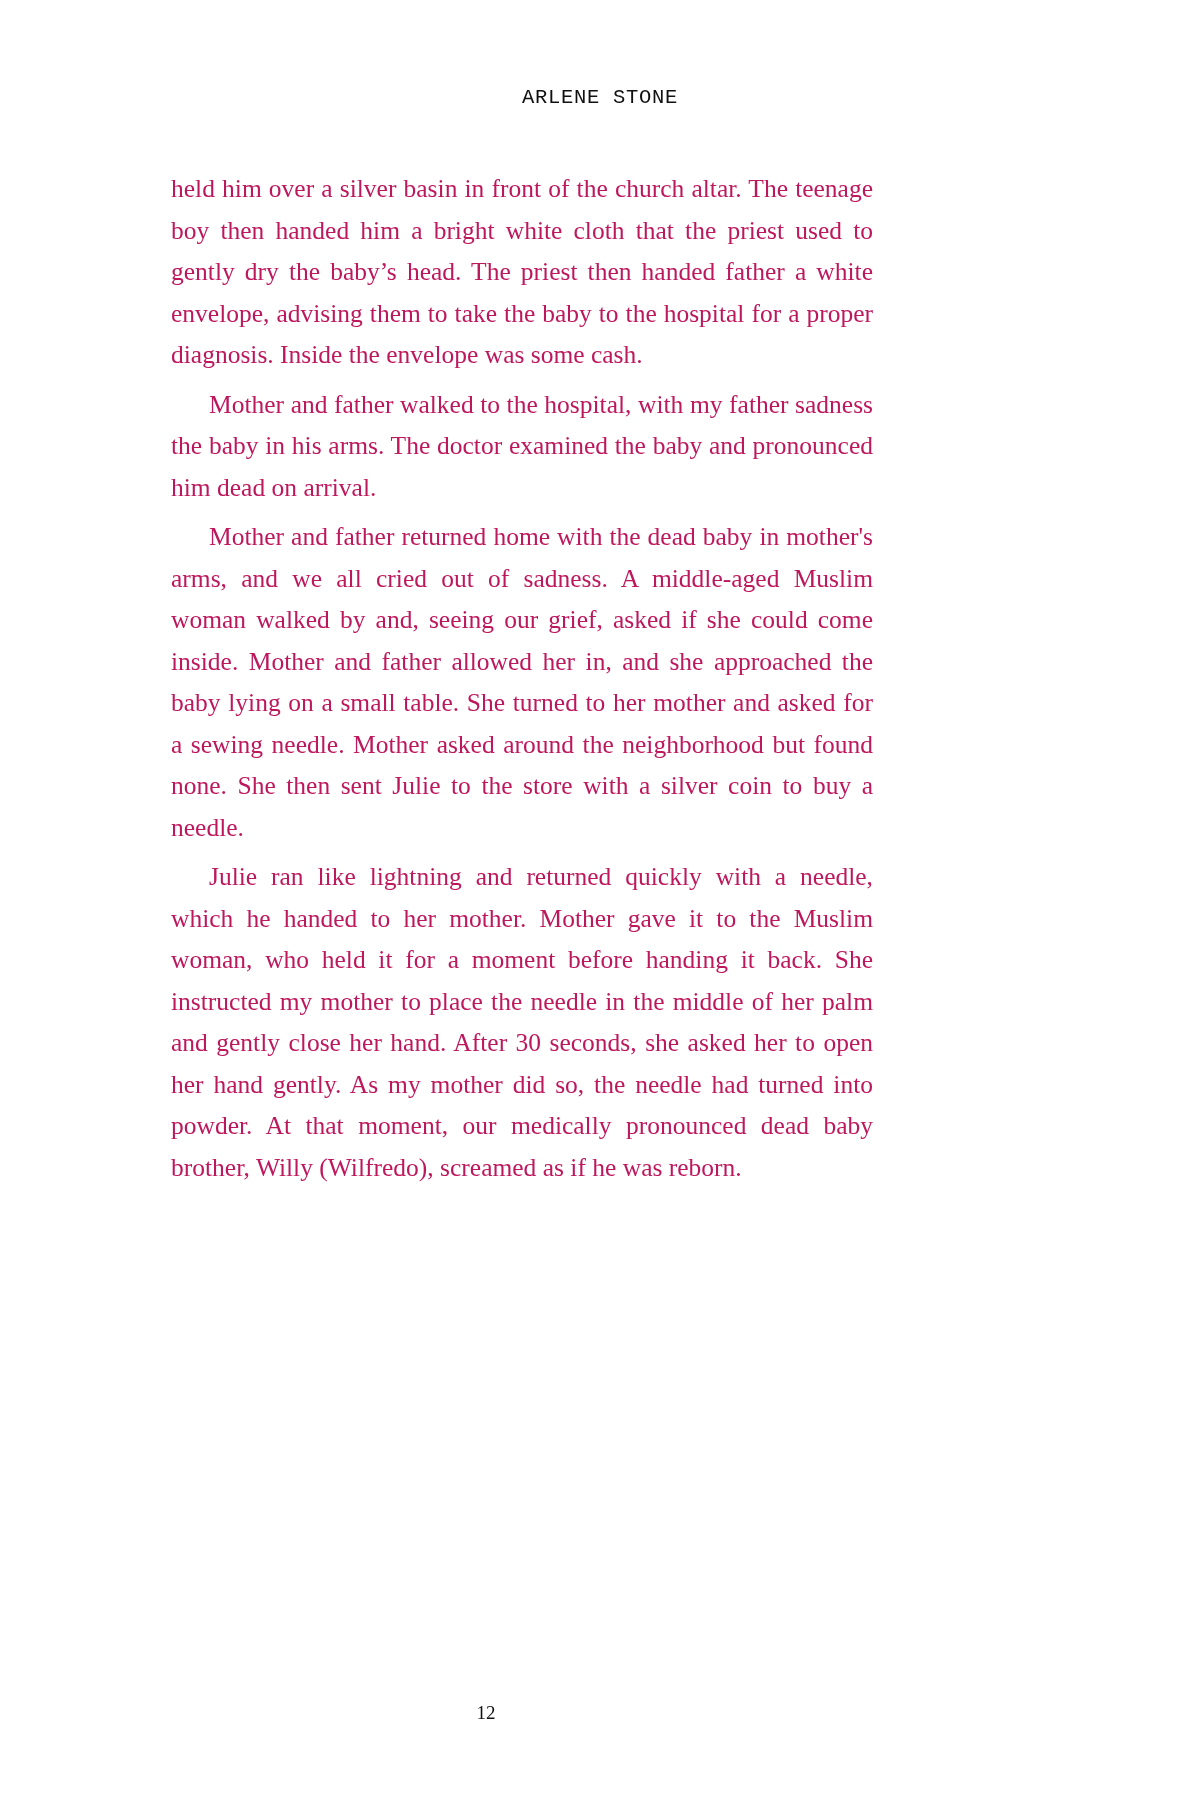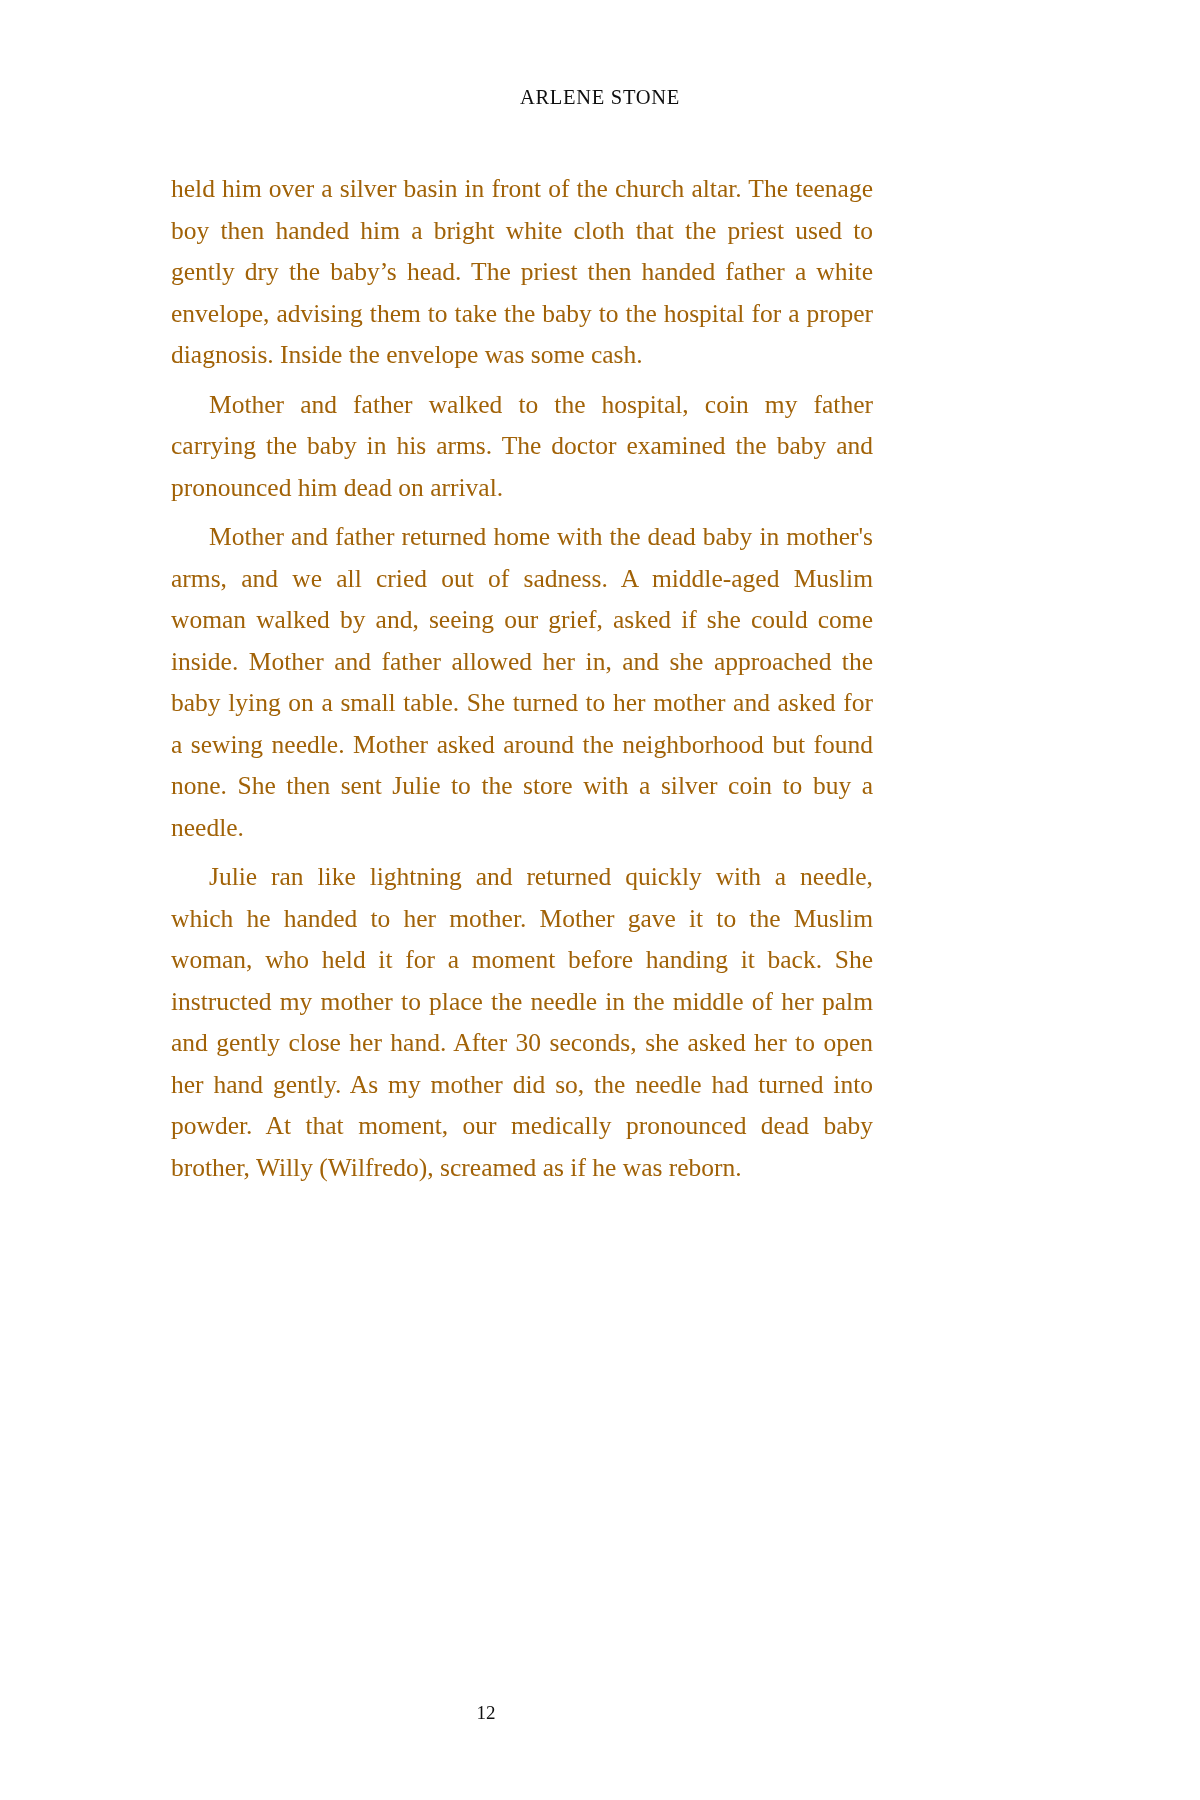--- a/index.html
+++ b/index.html
@@ -22,35 +22,36 @@
   .running-head {
     position: absolute;
     top: 86px;
     left: 0;
     width: 1200px;
     text-align: center;
     font-size: 20.5px;
     letter-spacing: 0.7px;
     font-weight: 400;
     color: #101010;
+    font-family: Liberation Mono, monospace;
   }
   .text-block {
     position: absolute;
     top: 168px;
     left: 171px;
     width: 702px;
   }
   .para {
     margin: 0 0 8px 0;
     font-size: 25.5px;
     line-height: 41.5px;
     text-align: justify;
     text-justify: inter-word;
     text-indent: 38px;
-    color: #a16207;
+    color: #be185d;
     hyphens: none;
     -webkit-hyphens: none;
   }
   .para.no-indent {
     text-indent: 0;
   }
   .para:last-child {
     margin-bottom: 0;
   }
   .folio {
@@ -67,21 +68,21 @@
 <body>
 
 <div class="page">
 
   <div class="running-head">ARLENE STONE</div>
 
   <div class="text-block">
 
     <p class="para no-indent">held him over a silver basin in front of the church altar. The teenage boy then handed him a bright white cloth that the priest used to gently dry the baby’s head. The priest then handed father a white envelope, advising them to take the baby to the hospital for a proper diagnosis. Inside the envelope was some cash.</p>
 
-    <p class="para">Mother and father walked to the hospital, coin my father carrying the baby in his arms. The doctor examined the baby and pronounced him dead on arrival.</p>
+    <p class="para">Mother and father walked to the hospital, with my father sadness the baby in his arms. The doctor examined the baby and pronounced him dead on arrival.</p>
 
     <p class="para">Mother and father returned home with the dead baby in mother's arms, and we all cried out of sadness. A middle-aged Muslim woman walked by and, seeing our grief, asked if she could come inside. Mother and father allowed her in, and she approached the baby lying on a small table. She turned to her mother and asked for a sewing needle. Mother asked around the neighborhood but found none. She then sent Julie to the store with a silver coin to buy a needle.</p>
 
     <p class="para">Julie ran like lightning and returned quickly with a needle, which he handed to her mother. Mother gave it to the Muslim woman, who held it for a moment before handing it back. She instructed my mother to place the needle in the middle of her palm and gently close her hand. After 30 seconds, she asked her to open her hand gently. As my mother did so, the needle had turned into powder. At that moment, our medically pronounced dead baby brother, Willy (Wilfredo), screamed as if he was reborn.</p>
 
 
   </div>
 
   <div class="folio">12</div>
 

